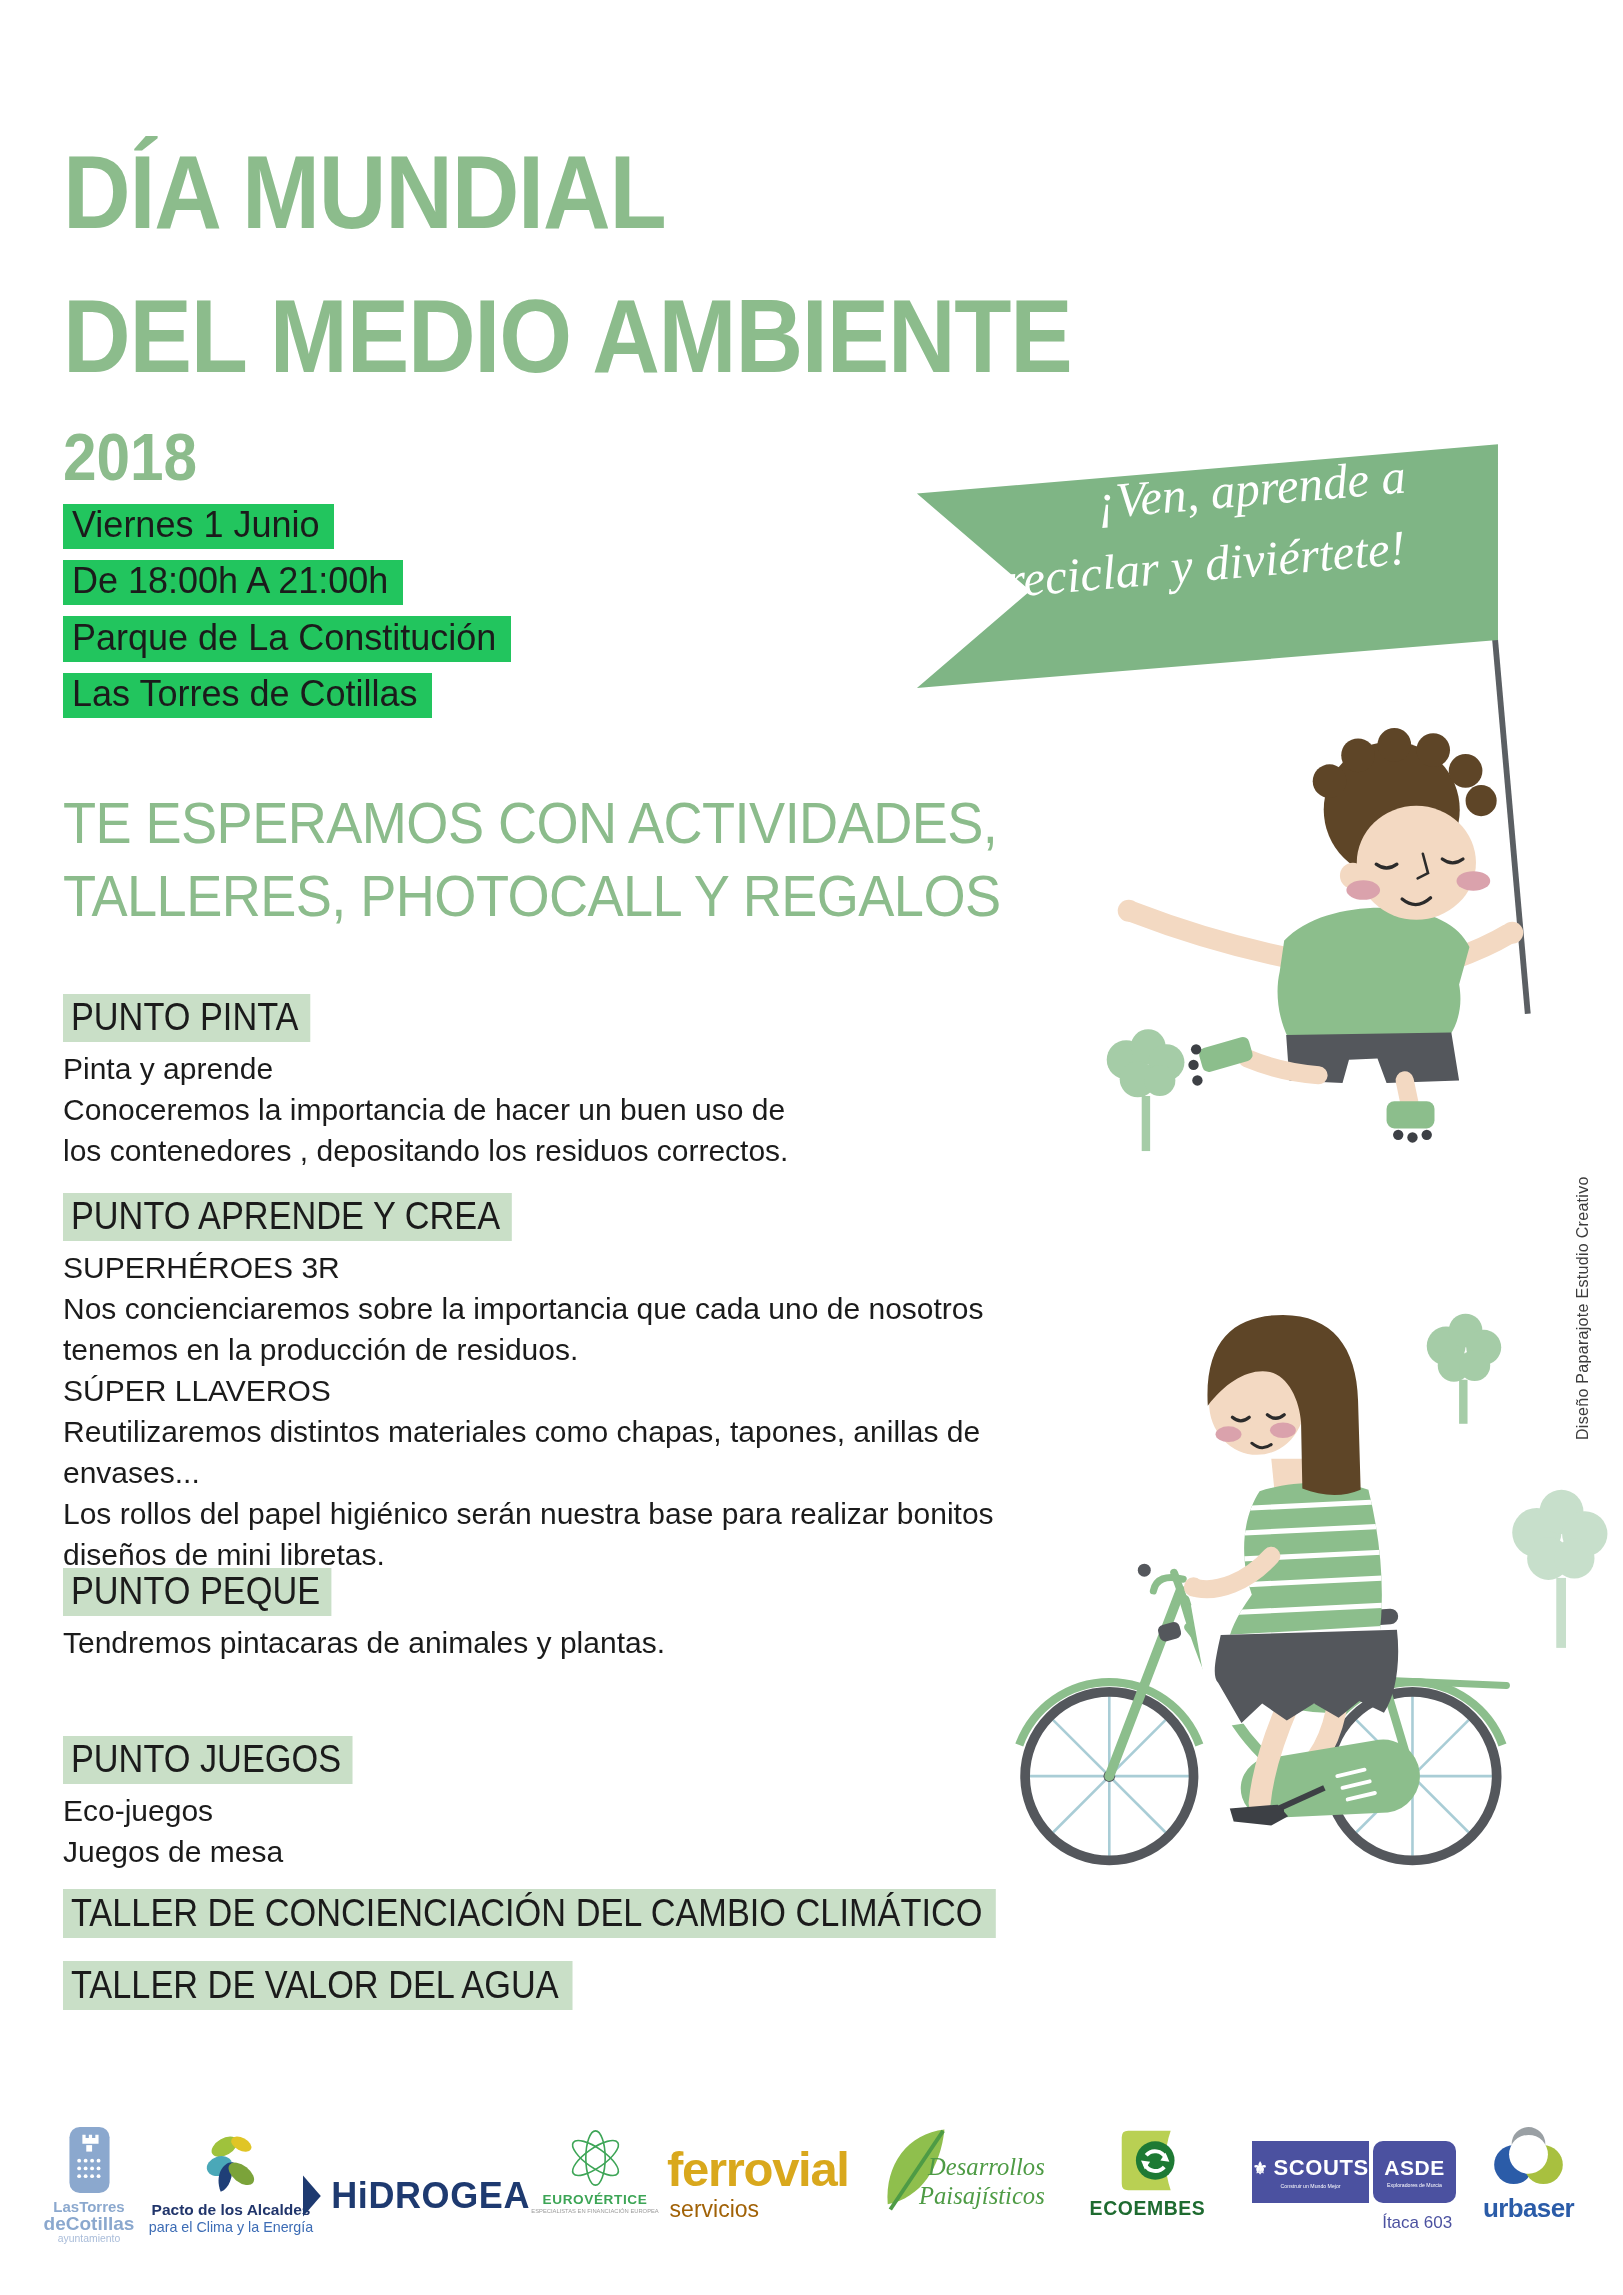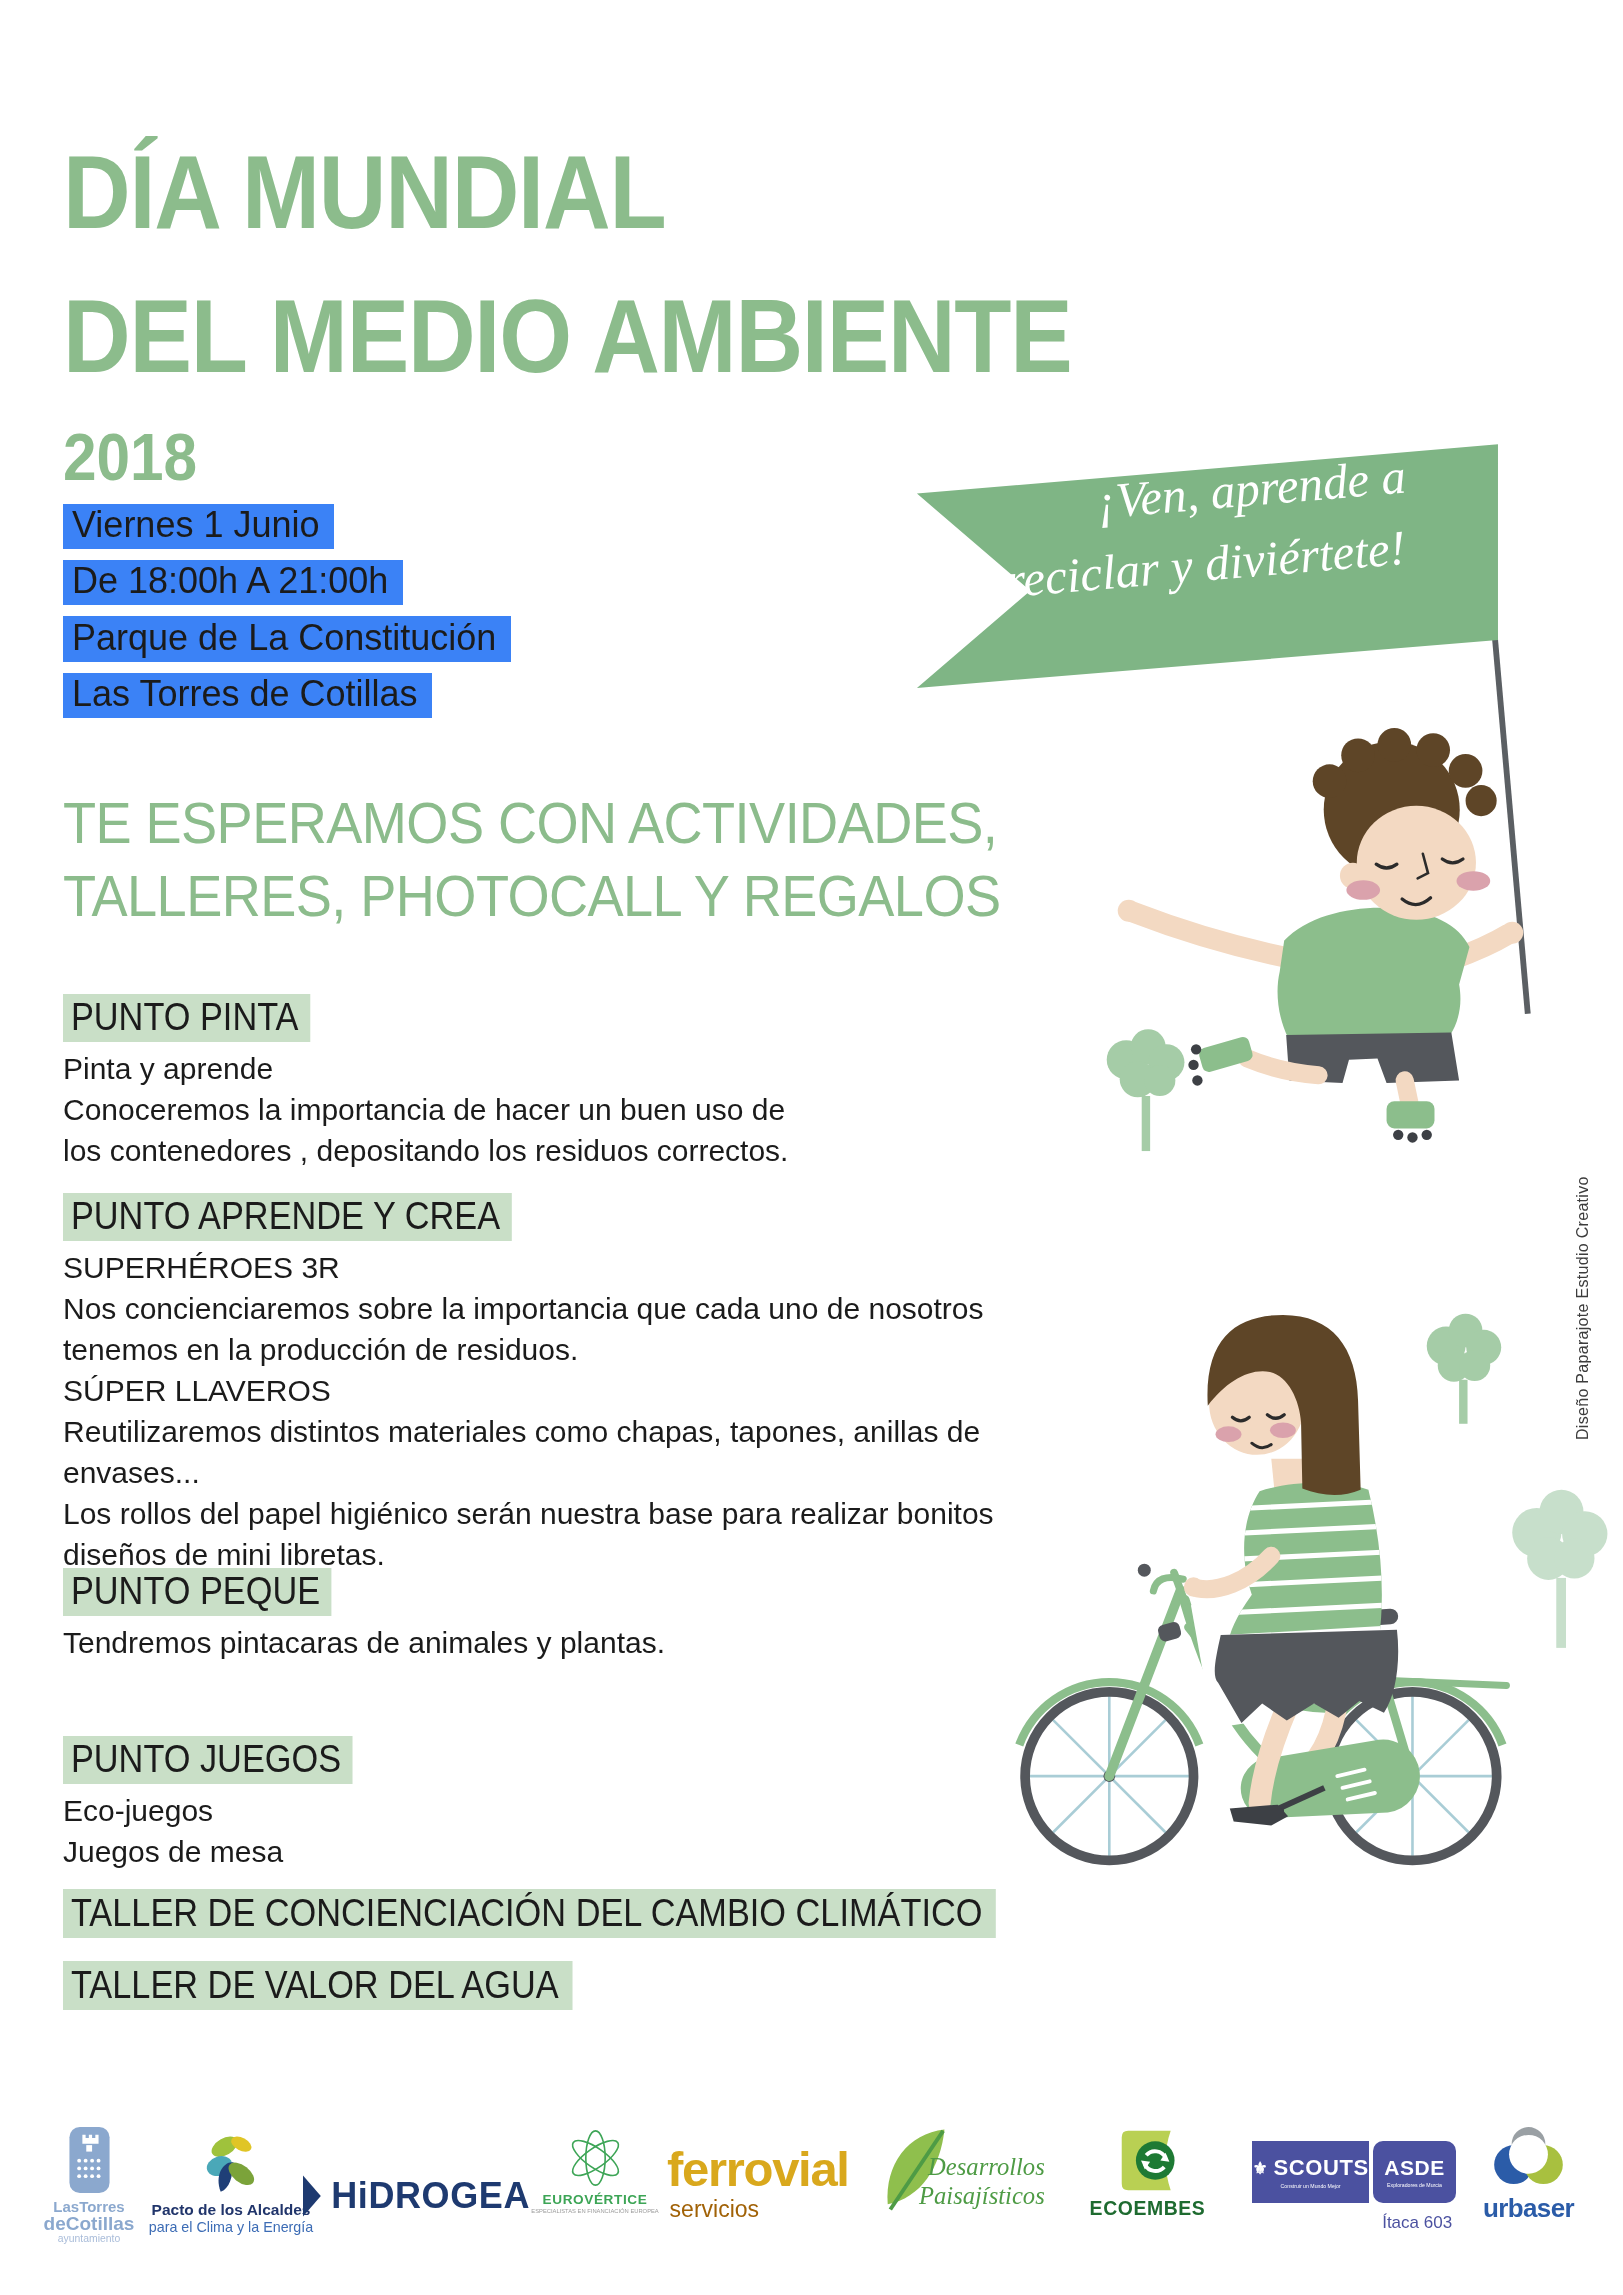--- a/index.html
+++ b/index.html
@@ -11,21 +11,21 @@
 
   
   #title-block { left:63px; top:120px; color:#8cbc8c; font-weight:bold;
                  transform:scaleX(0.9); transform-origin:left top; }
   .title-line { font-size:104px; line-height:144px; letter-spacing:-1.3px; white-space:nowrap; }
   .title-year { font-size:67px; line-height:78px; margin-top:10.4px; letter-spacing:0; }
 
   
   #event-block { left:63px; top:504px; color:#1b1b1b; }
   .event-line { margin-bottom:11px; }
-  .event-line span { display:inline-block; background:#3b82f6; font-size:36px; line-height:40px;
+  .event-line span { display:inline-block; background:#22c55e; font-size:36px; line-height:40px;
                      padding:1.3px 14.3px 3.9px 9px; white-space:nowrap; }
 
   
   #intro-block { left:63px; top:787px; color:#8cbc8c; transform:scaleX(0.95); transform-origin:left top; }
   .intro-line { font-size:57px; line-height:73px; letter-spacing:-0.6px; white-space:nowrap; }
 
   
   .section { left:63px; color:#1b1b1b; }
   .sec-heading { display:inline-block; background:#c9dfc7; font-size:39px; line-height:40px;
                  padding:2.6px 13px 5.2px 9px; transform:scaleX(0.88); transform-origin:left center;

